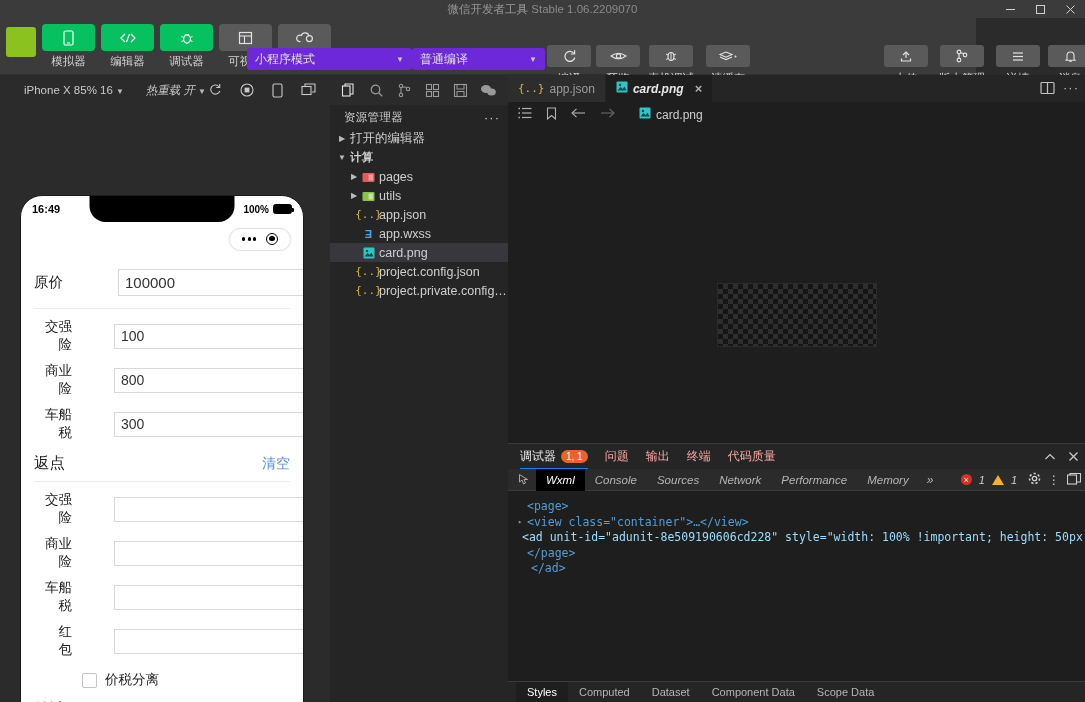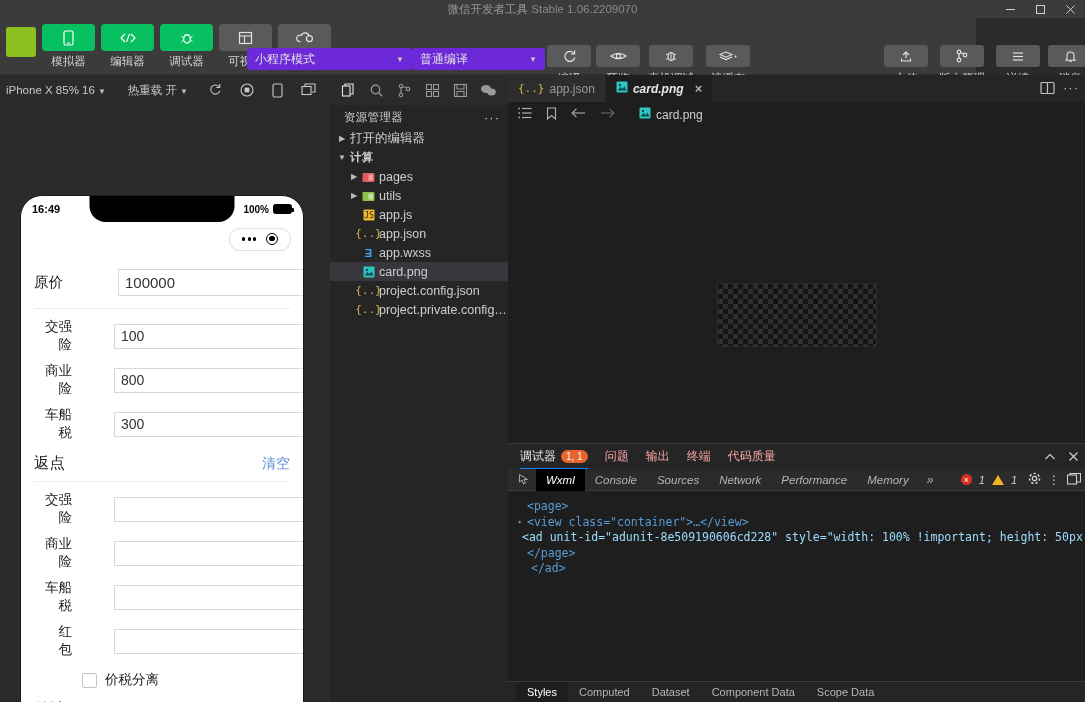--- a/index.html
+++ b/index.html
@@ -65,22 +65,22 @@
   .tb-ibtn .lb { font-size:11.5px; color:#d2d2d2; margin-top:4px; white-space:nowrap;}
   .tb-ibtn.wide { width:52px; }
   .tb-ibtn.wide .ic { width:44px; }
 
   
   .sim-panel {
     position:absolute; left:0; top:75px; width:330px; height:627px;
     background:#2b2b2b;
   }
   .sim-bar { height:30px; display:flex; align-items:center; color:#c9c9c9; font-size:11.5px; }
-  .sim-bar .dev { padding-left:6px; white-space:nowrap;}
-  .sim-bar .hot { padding-left:22px; white-space:nowrap;}
+  .sim-bar .dev { padding-left:24px; white-space:nowrap;}
+  .sim-bar .hot { padding-left:22px; white-space:nowrap;font-style:italic;}
   .sim-bar .caret { font-size:8px; margin-left:3px; color:#bbb;}
   .sim-bar .icons { margin-left:auto; display:flex; gap:18px; padding-right:14px; align-items:center;}
   .sim-bar .icons span { color:#c9c9c9; display:flex;}
 
   .phone {
     position:absolute; left:20px; top:120px; width:284px; height:582px;
     background:#fff; border-radius:22px 22px 0 0; overflow:hidden;
     border:1px solid #1a1a1a;
   }
   .notch {
@@ -613,29 +613,20 @@
       </div>
       <div class="tnode ind1">
         <span class="tw">▶</span>
         <span class="ficon">
           <svg width="13" height="12" viewBox="0 0 13 12">
               <rect x="0.5" y="2" width="12" height="9" rx="1" fill="#8bc34a"></rect>
               <rect x="6.5" y="3.5" width="4.5" height="6" fill="#c5e1a5"></rect>
             </svg>
         </span>
         <span class="tl">utils</span>
-      </div>
-      <div class="tnode ind2">
-        <span class="ficon">
-          <svg width="12" height="12" viewBox="0 0 12 12">
-              <rect x="0.5" y="0.5" width="11" height="11" rx="1" fill="#e8b931"></rect>
-              <text x="6" y="9" font-size="8" fill="#3a2e00" text-anchor="middle" font-family="monospace">JS</text>
-            </svg>
-        </span>
-        <span class="tl">app.js</span>
       </div>
       <div class="tnode ind2">
         <span class="ficon">
             <span style="color:#d9b44a;font-size:11px;font-family:'DejaVu Sans Mono',monospace;">{..}</span>
           </span>
         <span class="tl">app.json</span>
       </div>
       <div class="tnode ind2">
         <span class="ficon">
             <span style="color:#42a5f5;font-size:11px;font-weight:bold;">Ǝ</span>

